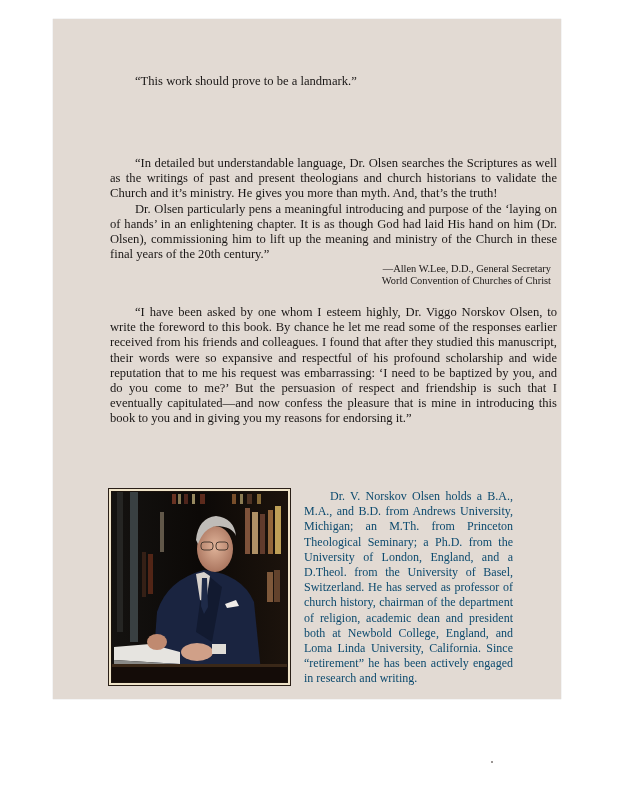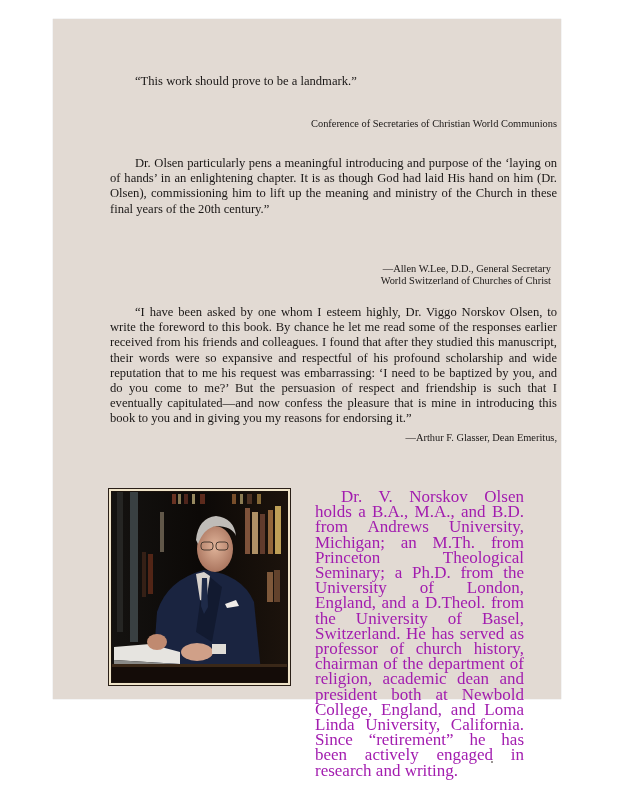--- a/index.html
+++ b/index.html
@@ -33,52 +33,51 @@
     background: #2a1f17; padding: 1px; box-sizing: border-box;
   }
   .photo-mat {
     width: 100%; height: 100%; background: #efe3c8; padding: 2px; box-sizing: border-box;
   }
   .photo-inner {
     width: 100%; height: 100%; background: #0e0b09; position: relative; overflow: hidden;
     border: 1px solid #1a120c; box-sizing: border-box;
   }
   .bio {
-    position: absolute; left: 262px; top: 470px; width: 209px;
-    font-size: 17px; line-height: 15.2px; text-align: justify; color: #a21caf;
+    position: absolute; left: 251px; top: 470px; width: 209px;
+    font-size: 12px; line-height: 15.2px; text-align: justify; color: #0c4a6e;
   }
   .bio p { margin: 0; text-indent: 26px; }
   .speck { position: absolute; width: 2px; height: 2px; background: #7a7370; border-radius: 1px; }
 </style>
 </head>
 <body>
 
 <div class="page">
   <div class="content">
 
     <div id="q1">
       <p class="para">“This work should prove to be a landmark.”</p>
     </div>
     <div id="a1" class="attr">
-      <div>Conference of Secretaries of Christian World Communions</div>
     </div>
 
     <div id="q2">
+      <p class="para">“In detailed but understandable language, Dr. Olsen searches the Scriptures as well as the writings of past and present theologians and church historians to validate the Church and it’s ministry. He gives you more than myth. And, that’s the truth!</p>
       <p class="para">Dr. Olsen particularly pens a meaningful introducing and purpose of the ‘laying on of hands’ in an enlightening chapter. It is as though God had laid His hand on him (Dr. Olsen), commissioning him to lift up the meaning and ministry of the Church in these final years of the 20th century.”</p>
     </div>
     <div id="a2" class="attr">
       <div>—Allen W.Lee, D.D., General Secretary</div>
-      <div>World Switzerland of Churches of Christ</div>
+      <div>World Convention of Churches of Christ</div>
     </div>
 
     <div id="q3">
       <p class="para">“I have been asked by one whom I esteem highly, Dr. Viggo Norskov Olsen, to write the foreword to this book. By chance he let me read some of the responses earlier received from his friends and colleagues. I found that after they studied this manuscript, their words were so expansive and respectful of his profound scholarship and wide reputation that to me his request was embarrassing: ‘I need to be baptized by you, and do you come to me?’ But the persuasion of respect and friendship is such that I eventually capitulated—and now confess the pleasure that is mine in introducing this book to you and in giving you my reasons for endorsing it.”</p>
     </div>
     <div id="a3" class="attr">
-      <div>—Arthur F. Glasser, Dean Emeritus,</div>
     </div>
   </div>
 
   <div class="photo-frame">
     <div class="photo-mat">
       <div class="photo-inner" title="Portrait of Dr. V. Norskov Olsen seated at a desk with an open book, bookshelves behind">
         <svg width="175" height="190" viewBox="0 0 175 190">
           <defs>
             <linearGradient id="bg" x1="0" y1="0" x2="1" y2="0">
               <stop offset="0" stop-color="#141210"></stop>

